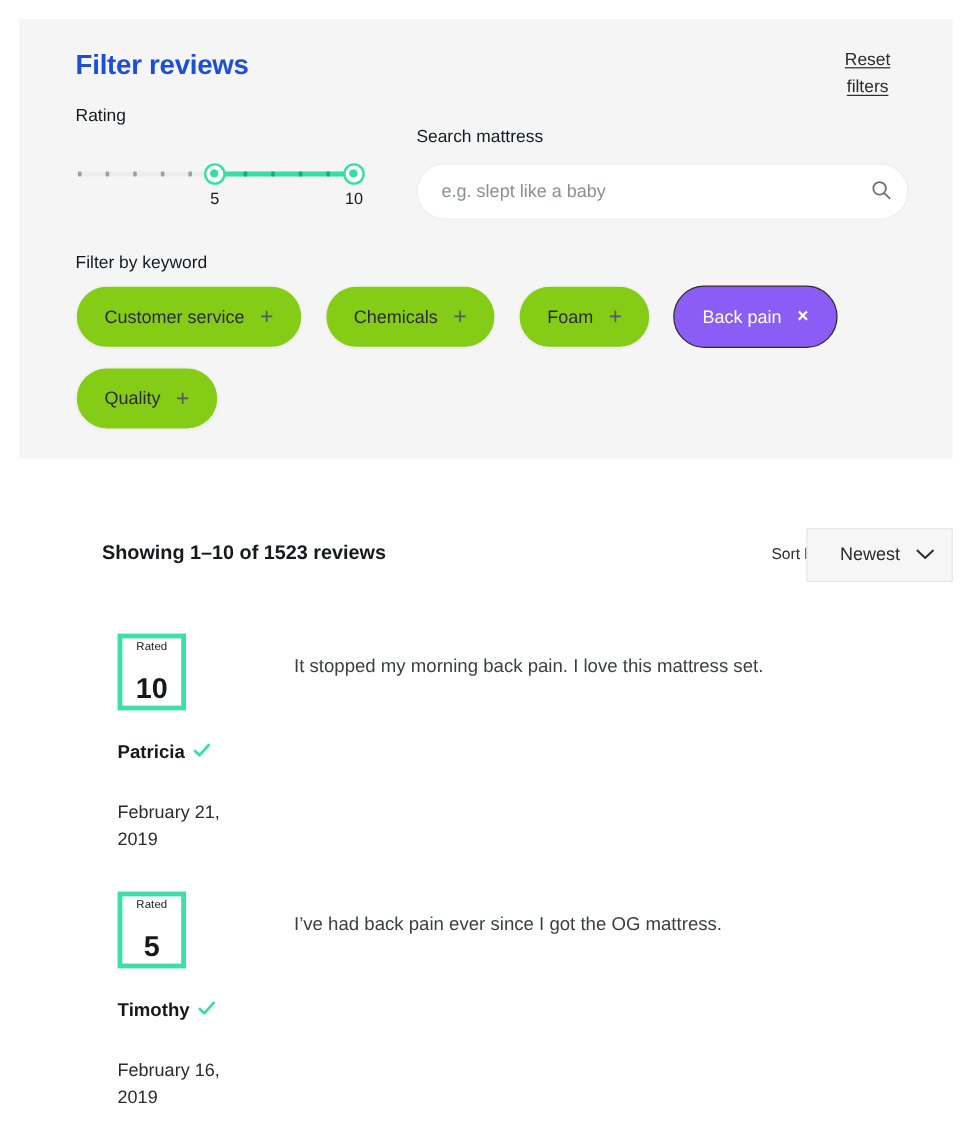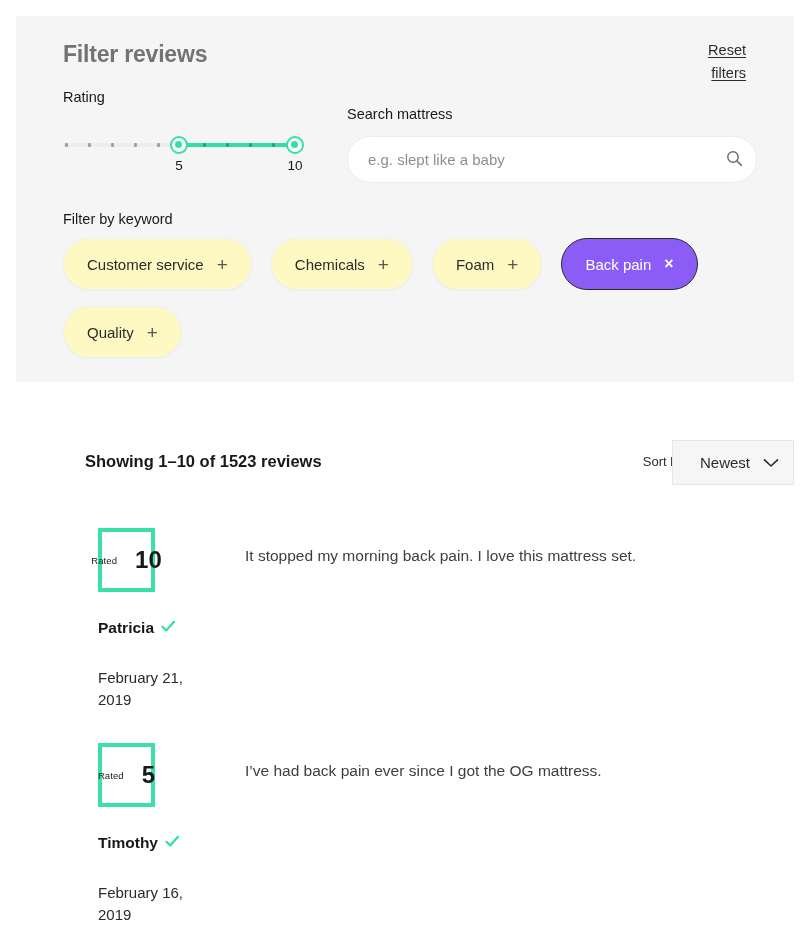--- a/index.html
+++ b/index.html
@@ -14,28 +14,28 @@
 
   
   .filter-panel {
     position: absolute;
     left: 16px; top: 16px;
     width: 778px; height: 366px;
     background: #f5f5f5;
   }
   .filter-title {
     position: absolute; left: 47px; top: 25px;
-    font-size: 23px; font-weight: 700; color: #737373;
+    font-size: 23px; font-weight: 700; color: #1d4ed8;
     letter-spacing: -0.2px;
   }
   .reset-filters {
     position: absolute; right: 48px; top: 23px;
     width: 46px;
     font-size: 14.5px; line-height: 23px;
-    color: #2b2b2b; text-align: right;
+    color: #2b2b2b; text-align: center;
     text-decoration: underline;
     text-underline-offset: 2px;
     cursor: pointer;
   }
 
   
   .rating-label {
     position: absolute; left: 47px; top: 73px;
     font-size: 14.5px; color: #16191c;
   }
@@ -108,21 +108,21 @@
   }
   .chips {
     position: absolute; left: 47px; top: 222px;
     width: 700px;
     display: flex; flex-wrap: wrap; gap: 16px 19px;
   }
   .chip {
     height: 52px; padding: 0 23px;
     display: inline-flex; align-items: center; gap: 13px;
     border-radius: 26px;
-    background: #fef9c3;
+    background: #84cc16;
     border: 1px solid #f0f0f0;
     box-shadow: 0 1px 2px rgba(0,0,0,0.04);
     font-size: 15px; color: #2b2b2b;
     cursor: pointer; white-space: nowrap;
   }
   .chip .sign { font-size: 19px; color: #55595e; line-height: 1; font-weight: 400; }
   .chip.active {
     background: #8b5cf6; border-color: #2c2a26; color: #ffffff;
     box-shadow: none;
   }
@@ -153,21 +153,21 @@
   .sort-select .val { font-size: 15px; color: #2b2b2b; margin-left: 10px; }
 
   
   .reviews { position: absolute; left: 0; top: 528px; width: 812px; }
   .review { position: relative; height: 215px; }
   .review-meta { position: absolute; left: 98px; top: 0; width: 130px; }
   .rated-badge {
     width: 57px; height: 64px;
     border: 4px solid #3ae0a5;
     background: #ffffff;
-    display: flex; flex-direction: row;
+    display: flex; flex-direction: column;
     align-items: center; justify-content: center;
     gap: 18px;
   }
   .rated-badge .cap { font-size: 9.5px; color: #16191c; letter-spacing: 0.1px; }
   .rated-badge .score { font-size: 24px; font-weight: 700; color: #16191c; line-height: 1; }
   .reviewer {
     margin-top: 27px;
     display: flex; align-items: center; gap: 7px;
   }
   .reviewer .name { font-size: 15.5px; font-weight: 700; color: #16191c; }

